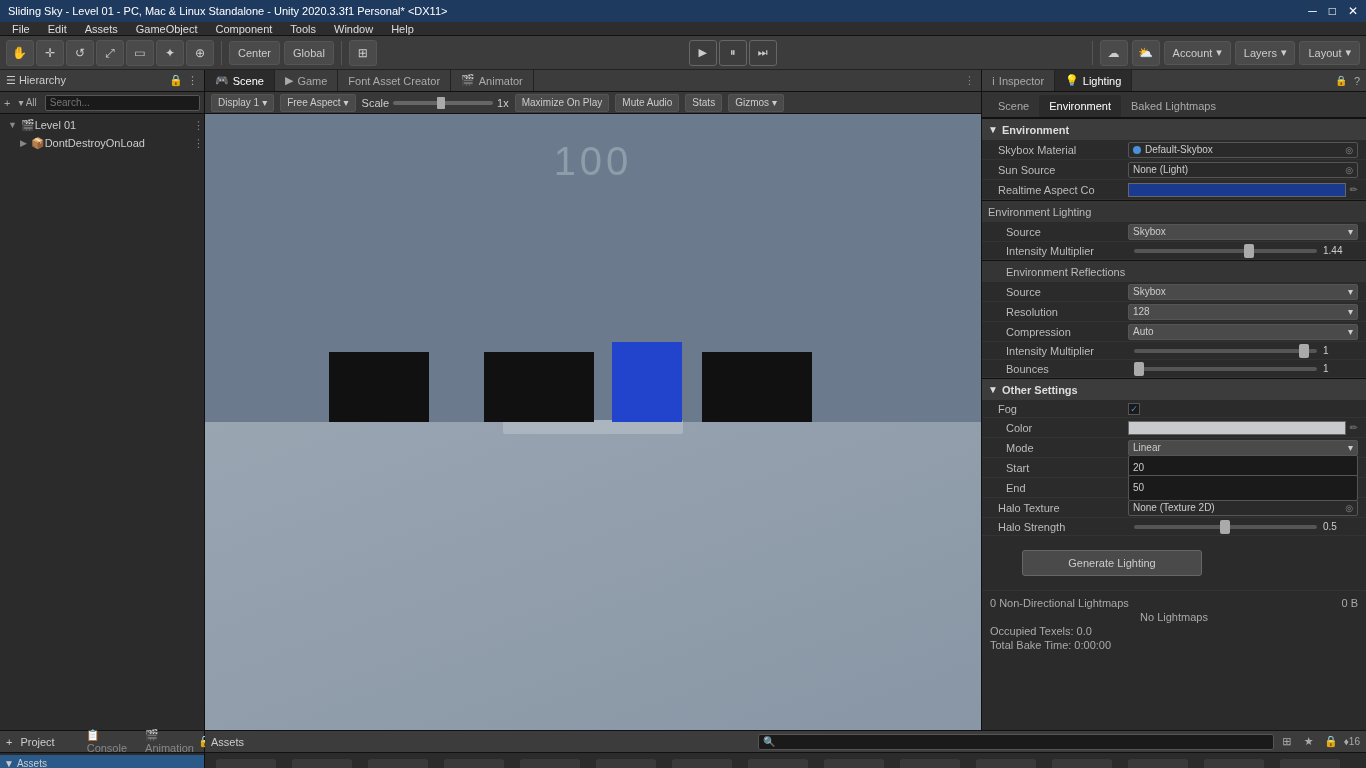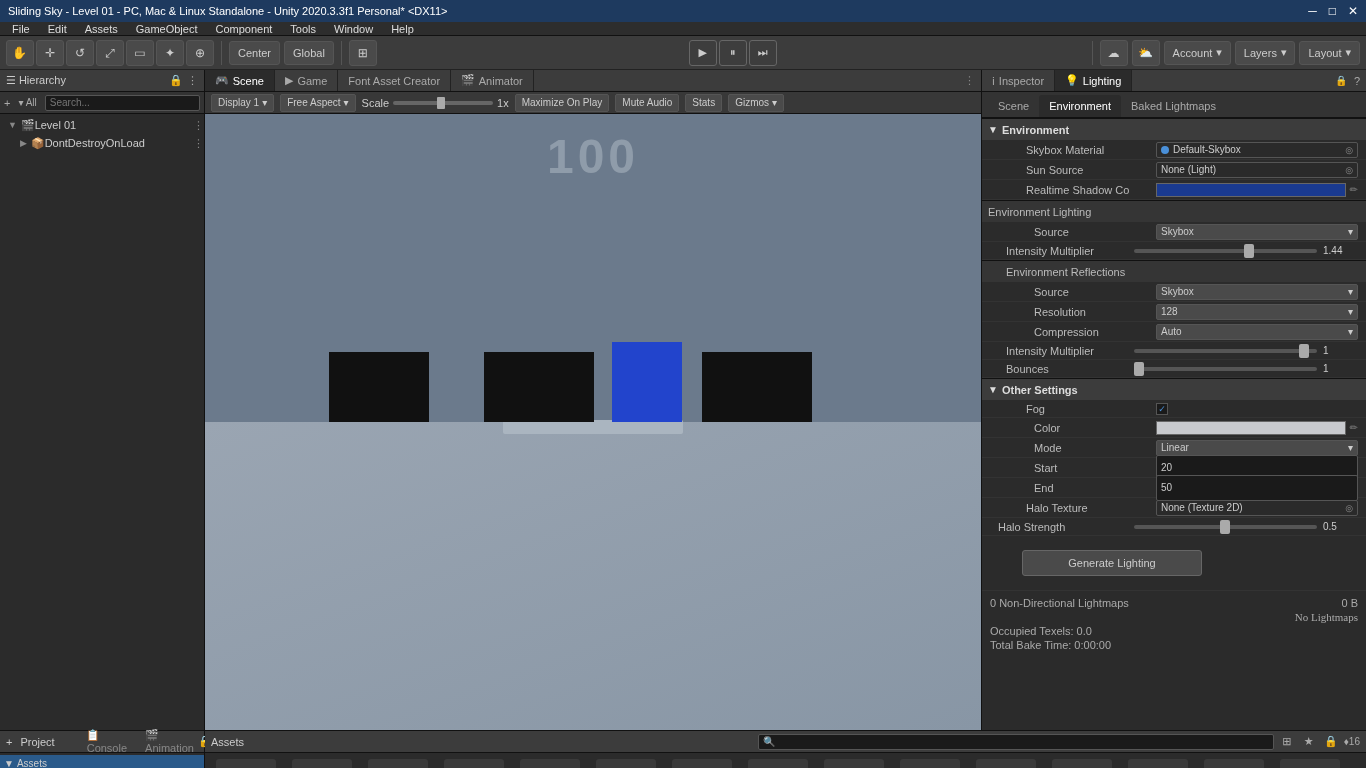--- a/index.html
+++ b/index.html
@@ -180,25 +180,25 @@
     .scale-thumb { position: absolute; left: 50%; top: -4px; width: 8px; height: 12px; background: #aaa; border-radius: 1px; transform: translateX(-50%); }
 
     .scene-view {
       flex: 1;
       background: #6b7a8c;
       position: relative;
       overflow: hidden;
     }
     .scene-number {
       position: absolute;
-      top: 15px; left: 50%;
+      top: 25px; left: 50%;
       transform: translateX(-50%);
-      font-size: 48px;
+      font-size: 40px;
       color: rgba(180,190,200,0.5);
-      font-weight: 700;
+      font-weight: 400;
       letter-spacing: 4px;
     }
 
     
     #right-panel {
       width: 385px;
       background: #2b2b2b;
       border-left: 1px solid #111;
       display: flex;
       flex-direction: column;
@@ -263,21 +263,21 @@
     }
     .section-header .arrow { margin-right: 4px; font-size: 10px; }
     .prop-row {
       height: 20px;
       display: flex;
       align-items: center;
       padding: 0 8px 0 16px;
       border-bottom: 1px solid #333;
       font-size: 11px;
     }
-    .prop-label { width: 130px; color: #bbb; flex-shrink: 0; margin-left: 28px; }
+    .prop-label { width: 130px; color: #bbb; flex-shrink: 0; }
     .prop-value { flex: 1; display: flex; align-items: center; gap: 4px; }
     .prop-input {
       flex: 1; height: 26px;
       background: #1a1a1a;
       border: 1px solid #555;
       border-radius: 2px;
       padding: 0 4px;
       color: #ccc;
       font-size: 10px;
     }
@@ -670,21 +670,21 @@
         <span class="prop-label">Sun Source</span>
         <div class="prop-value">
           <div class="obj-ref">
             <span>None (Light)</span>
             <span class="obj-ref-pick">◎</span>
           </div>
         </div>
       </div>
 
       <div class="prop-row">
-        <span class="prop-label">Realtime Shadow Co</span>
+        <span class="prop-label">Realtime Aspect Co</span>
         <div class="prop-value">
           <div class="prop-color-rect prop-color-blue"></div>
           <span style="cursor:pointer;font-size:10px;color:#888;">✏</span>
         </div>
       </div>
 
       <div class="section-header" style="background:#353535;font-weight:normal;color:#bbb;">
         <span>Environment Lighting</span>
       </div>
 
@@ -820,21 +820,21 @@
         <div class="generate-btn" style="width:180px;">
           <span>Generate Lighting</span>
         </div>
       </div>
 
       <div class="lightmaps-info">
         <div>
           <span>0 Non-Directional Lightmaps</span>
           <span>0 B</span>
         </div>
-        <div style="justify-content:flex-end;font-family:Liberation Serif, serif;">
+        <div style="justify-content:center;">
           <span>No Lightmaps</span>
         </div>
         <div>
           <span>Occupied Texels: 0.0</span>
         </div>
         <div>
           <span>Total Bake Time: 0:00:00</span>
         </div>
       </div>
     </div>

